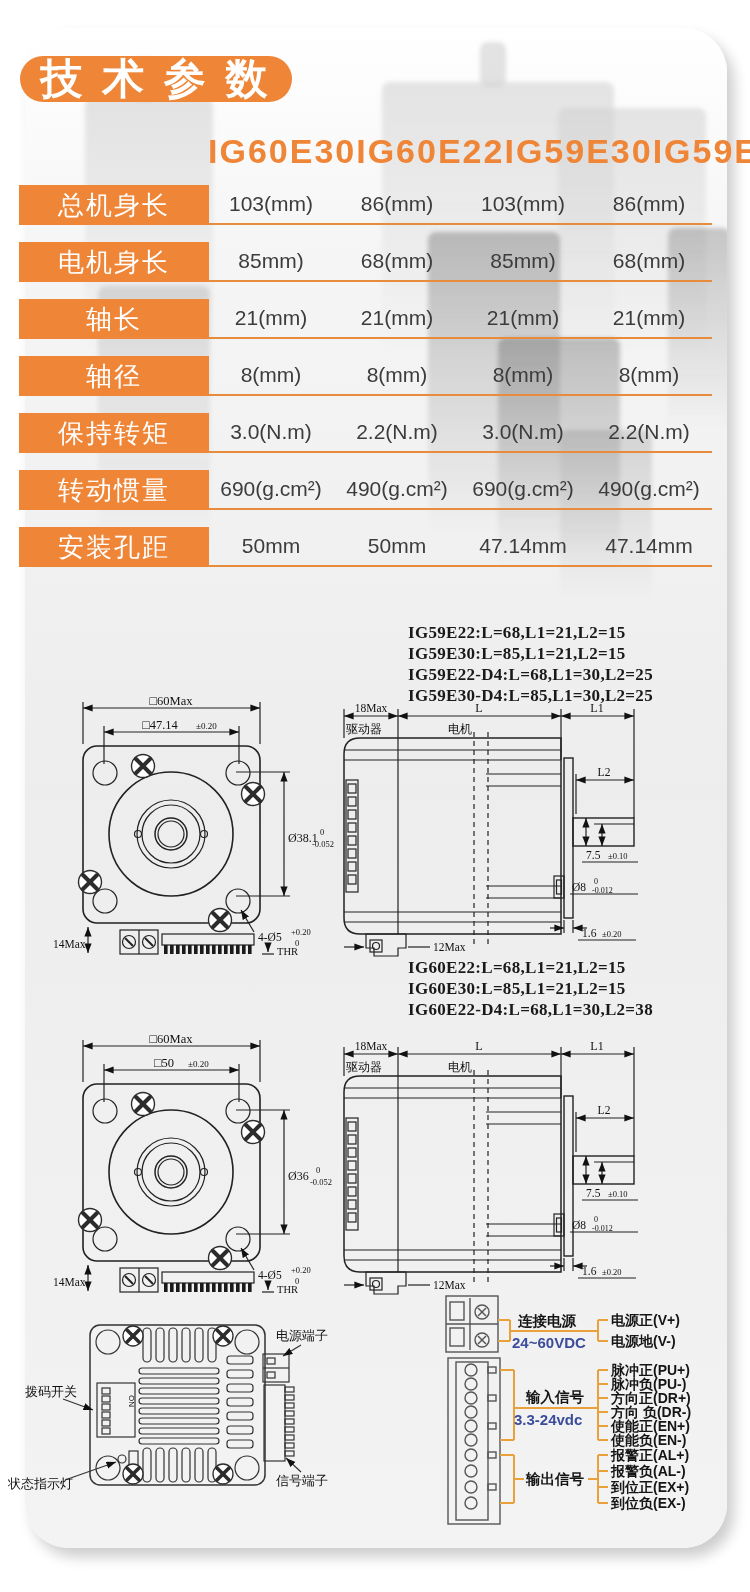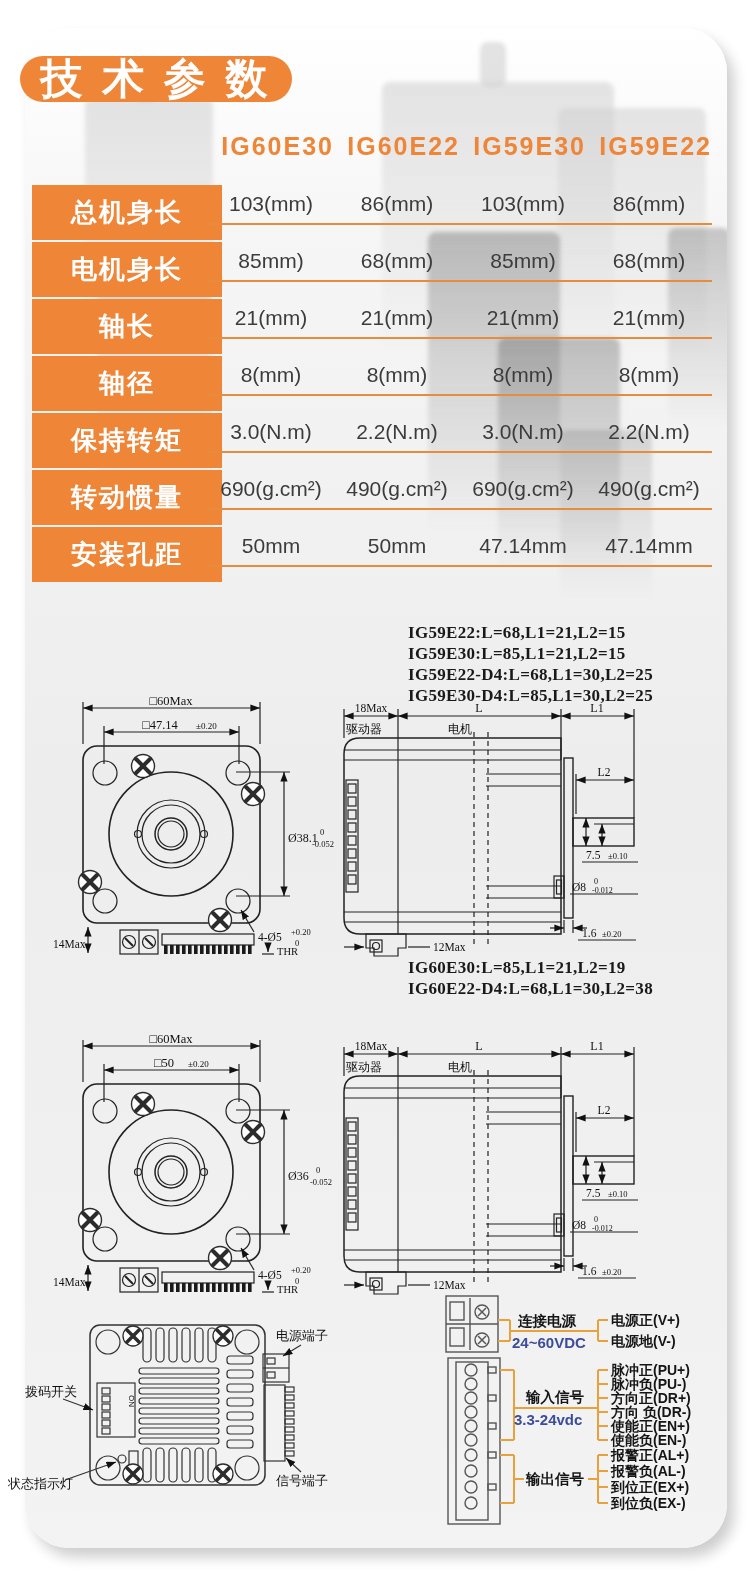--- a/index.html
+++ b/index.html
@@ -7,25 +7,25 @@
     font-family:"Liberation Sans",sans-serif;}
   .card{position:absolute;left:25px;top:28px;width:702px;height:1520px;border-radius:44px;
     background:linear-gradient(180deg,#ffffff 0%,#f5f5f5 15%,#ededed 50%,#f3f3f3 100%);
     box-shadow:7px 9px 14px rgba(0,0,0,.20);overflow:hidden;}
   .ghost{position:absolute;border-radius:8px;filter:blur(2px);}
   .layer{position:absolute;left:0;top:0;width:750px;height:1592px;}
   .pill{position:absolute;left:20px;top:56px;width:272px;height:46px;border-radius:26px;
     background:var(--accent,#EE8537);color:#fff;font-size:42px;font-weight:700;letter-spacing:4px;
     display:flex;align-items:center;justify-content:center;}
   .colheads{position:absolute;left:208px;top:132px;width:504px;display:flex;}
-  .colheads span{flex:1;text-align:right;color:var(--accent,#EE8537);font-weight:700;
-    font-size:25px;letter-spacing:2px;}
+  .colheads span{flex:1;text-align:center;color:var(--accent,#EE8537);font-weight:700;
+    font-size:34px;letter-spacing:2px;}
   .trow{position:absolute;left:0;width:750px;height:40px;}
-  .tlabel{position:absolute;left:32px;top:0;width:190px;height:55px;background:var(--accent,#EE8537);
-    color:#fff;font-size:26px;font-weight:700;letter-spacing:2px;
+  .tlabel{position:absolute;left:19px;top:0;width:190px;height:40px;background:var(--accent,#EE8537);
+    color:#fff;font-size:26px;font-weight:400;letter-spacing:2px;
     display:flex;align-items:center;justify-content:center;}
   .tvals{position:absolute;left:208px;top:0;width:504px;height:38px;display:flex;align-items:center;
     border-bottom:2px solid var(--rule,#E78C3C);}
   .tvals span{flex:1;text-align:center;font-size:21px;color:var(--ink,#3C3C3C);font-weight:500;}
   .specs{position:absolute;left:393px;width:335px;font-family:"Liberation Serif",serif;
     font-size:17px;font-weight:600;color:#191919;line-height:21px;letter-spacing:.3px;margin-left:15px;}
   svg{position:absolute;overflow:visible;}
   svg text{font-family:"Liberation Serif",serif;fill:#111;}
   .cjk{font-family:"Liberation Sans",sans-serif;}
   .wlab{font-family:"Liberation Sans",sans-serif;font-weight:700;fill:#151515;}
@@ -125,21 +125,22 @@
       </div>
     </div>
 
     <div class="specs" style="top:622px">
       <div>IG59E22:L=68,L1=21,L2=15</div>
       <div>IG59E30:L=85,L1=21,L2=15</div>
       <div>IG59E22-D4:L=68,L1=30,L2=25</div>
       <div>IG59E30-D4:L=85,L1=30,L2=25</div>
     </div>
     <div class="specs" style="top:957px">
-      <div>IG60E30:L=85,L1=21,L2=19</div>
+      <div>IG60E22:L=68,L1=21,L2=15</div>
+      <div>IG60E30:L=85,L1=21,L2=15</div>
       <div>IG60E22-D4:L=68,L1=30,L2=38</div>
     </div>
 
     <svg style="left:48px;top:694px" width="292" height="262" viewBox="0 0 292 262">
       <defs>
           <marker id="m1" markerWidth="10" markerHeight="8" refX="8" refY="3" orient="auto-start-reverse">
             <path d="M0,0L8,3L0,6Z" fill="#111"></path>
           </marker>
         </defs>
       <g stroke="#222" fill="none" stroke-width="1.2">

